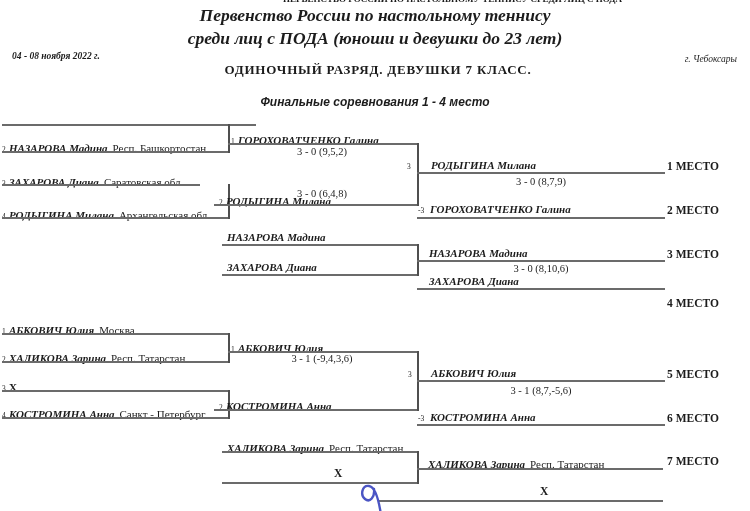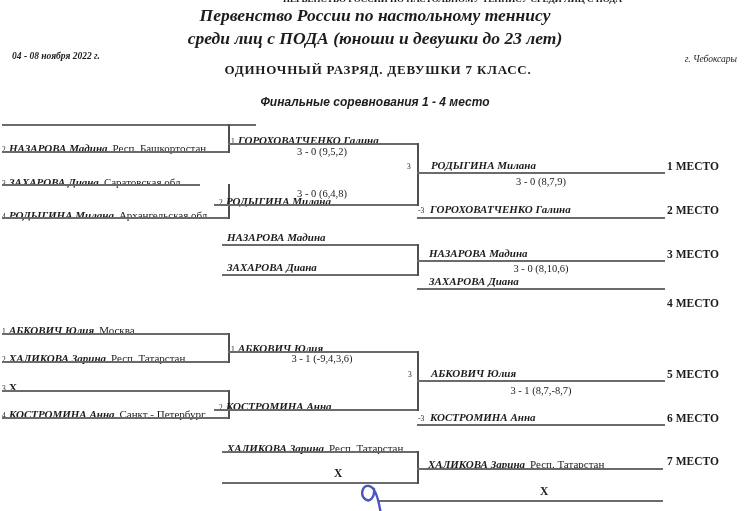--- a/index.html
+++ b/index.html
@@ -127,21 +127,21 @@
 
   <div class="abs" style="left:219px;top:396px;">
     <span class="seed">2</span><span class="pname">КОСТРОМИНА Анна</span>
   </div>
   <div class="hline" style="left:214px;top:409px;width:203px;"></div>
 
   <div class="vline" style="left:417px;top:351px;height:60px;"></div>
   <div class="abs seed" style="left:408px;top:371px;">3</div>
   <div class="abs pname" style="left:431px;top:367px;">АБКОВИЧ Юлия</div>
   <div class="hline" style="left:417px;top:380px;width:248px;"></div>
-  <div class="abs ctr score" style="left:541px;top:385px;">3 - 1 (8,7,-8,7)</div>
+  <div class="abs ctr score" style="left:541px;top:385px;">3 - 1 (8,7,-5,6)</div>
   <div class="abs place" style="left:667px;top:368px;">5 МЕСТО</div>
 
   <div class="abs seed" style="left:418px;top:415px;">-3</div>
   <div class="abs pname" style="left:430px;top:411px;">КОСТРОМИНА Анна</div>
   <div class="hline" style="left:417px;top:424px;width:248px;"></div>
   <div class="abs place" style="left:667px;top:412px;">6 МЕСТО</div>
 
   <div class="abs" style="left:227px;top:438px;">
     <span class="pname">ХАЛИКОВА Зарина</span><span class="pregion">Респ. Татарстан</span>
   </div>

